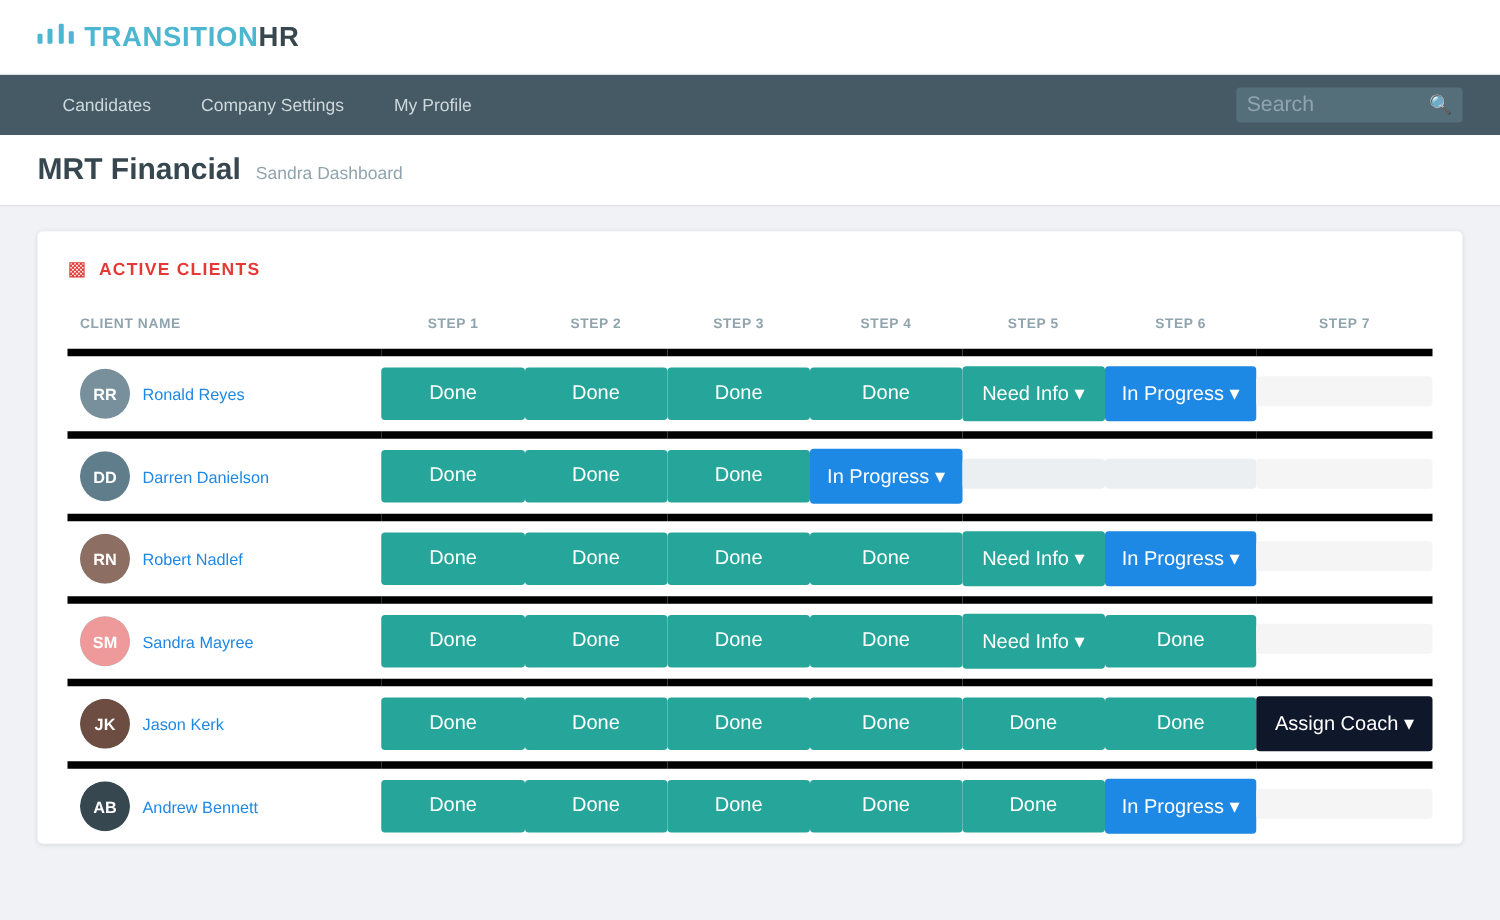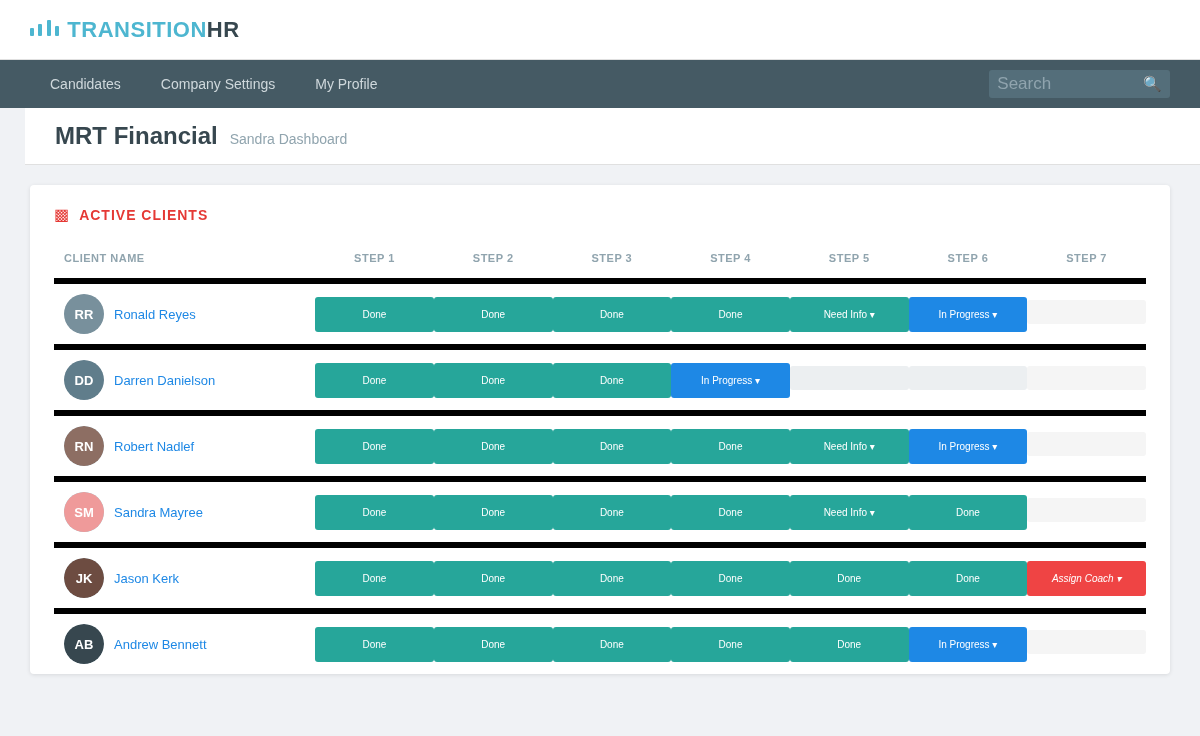--- a/index.html
+++ b/index.html
@@ -77,21 +77,20 @@
     .search-icon-btn { color: #90a4ae; cursor: pointer; font-size: 15px; }
 
     
     .page-header {
       background: #fff;
       padding: 14px 30px;
       border-bottom: 1px solid #e0e0e0;
       display: flex;
       align-items: baseline;
       gap: 12px;
-      margin-left: 25px;
     }
     .company-name {
       font-size: 24px;
       font-weight: 600;
       color: #37474f;
     }
     .company-subtitle {
       font-size: 14px;
       color: #90a4ae;
     }
@@ -181,30 +180,30 @@
     
     .step-cell {
       text-align: center;
       padding: 2px 2px;
     }
     .step-btn {
       display: inline-block;
       width: 100%;
       padding: 12px 6px;
       border-radius: 3px;
-      font-size: 10px;
+      font-size: 16px;
       font-weight: 500;
       cursor: pointer;
       user-select: none;
       white-space: nowrap;
     }
     .step-btn.done { background: #26a69a; color: #fff; }
     .step-btn.in-progress { background: #1e88e5; color: #fff; }
     .step-btn.need-info { background: #26a69a; color: #fff; }
-    .step-btn.assign-coach { background: #ef4444; color: #fff; font-style: italic; }
+    .step-btn.assign-coach { background: #0f172a; color: #fff; }
     .step-btn.empty { background: #eceff1; color: transparent; }
 
     
     .clients-table tbody tr:nth-child(odd) td:last-child .step-btn.empty,
     .clients-table tbody tr:nth-child(even) td:last-child .step-btn.empty {
       background: #f5f5f5;
     }
 
     
     .step-col { min-width: 100px; }

